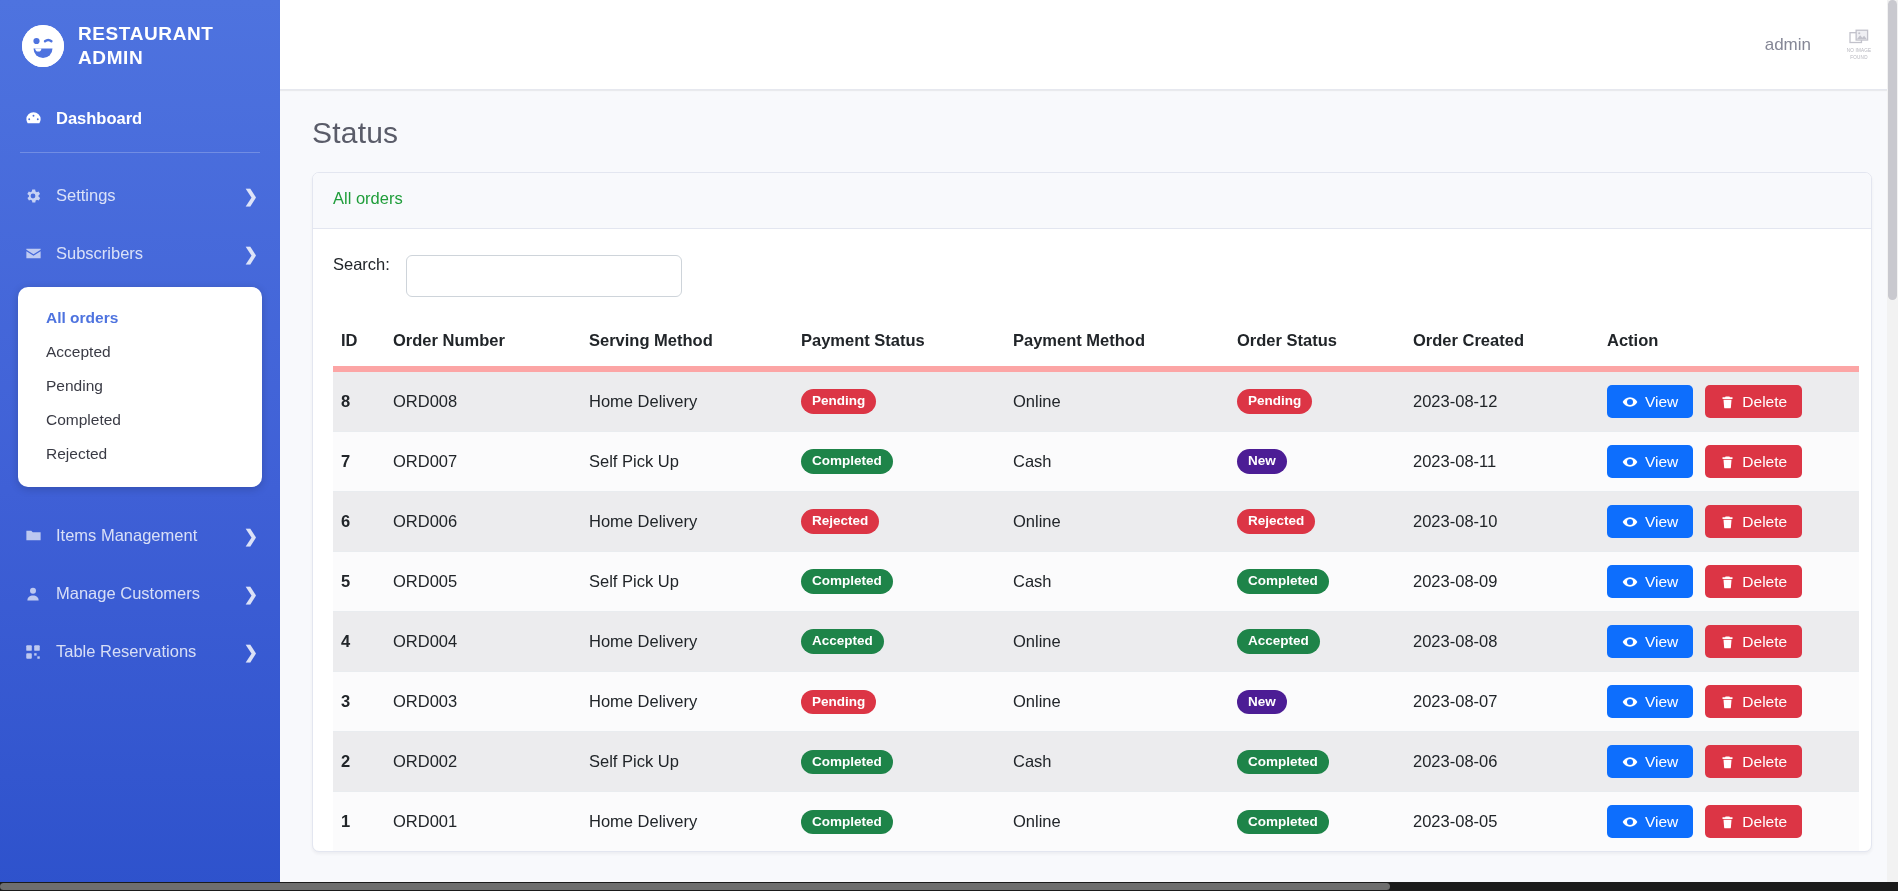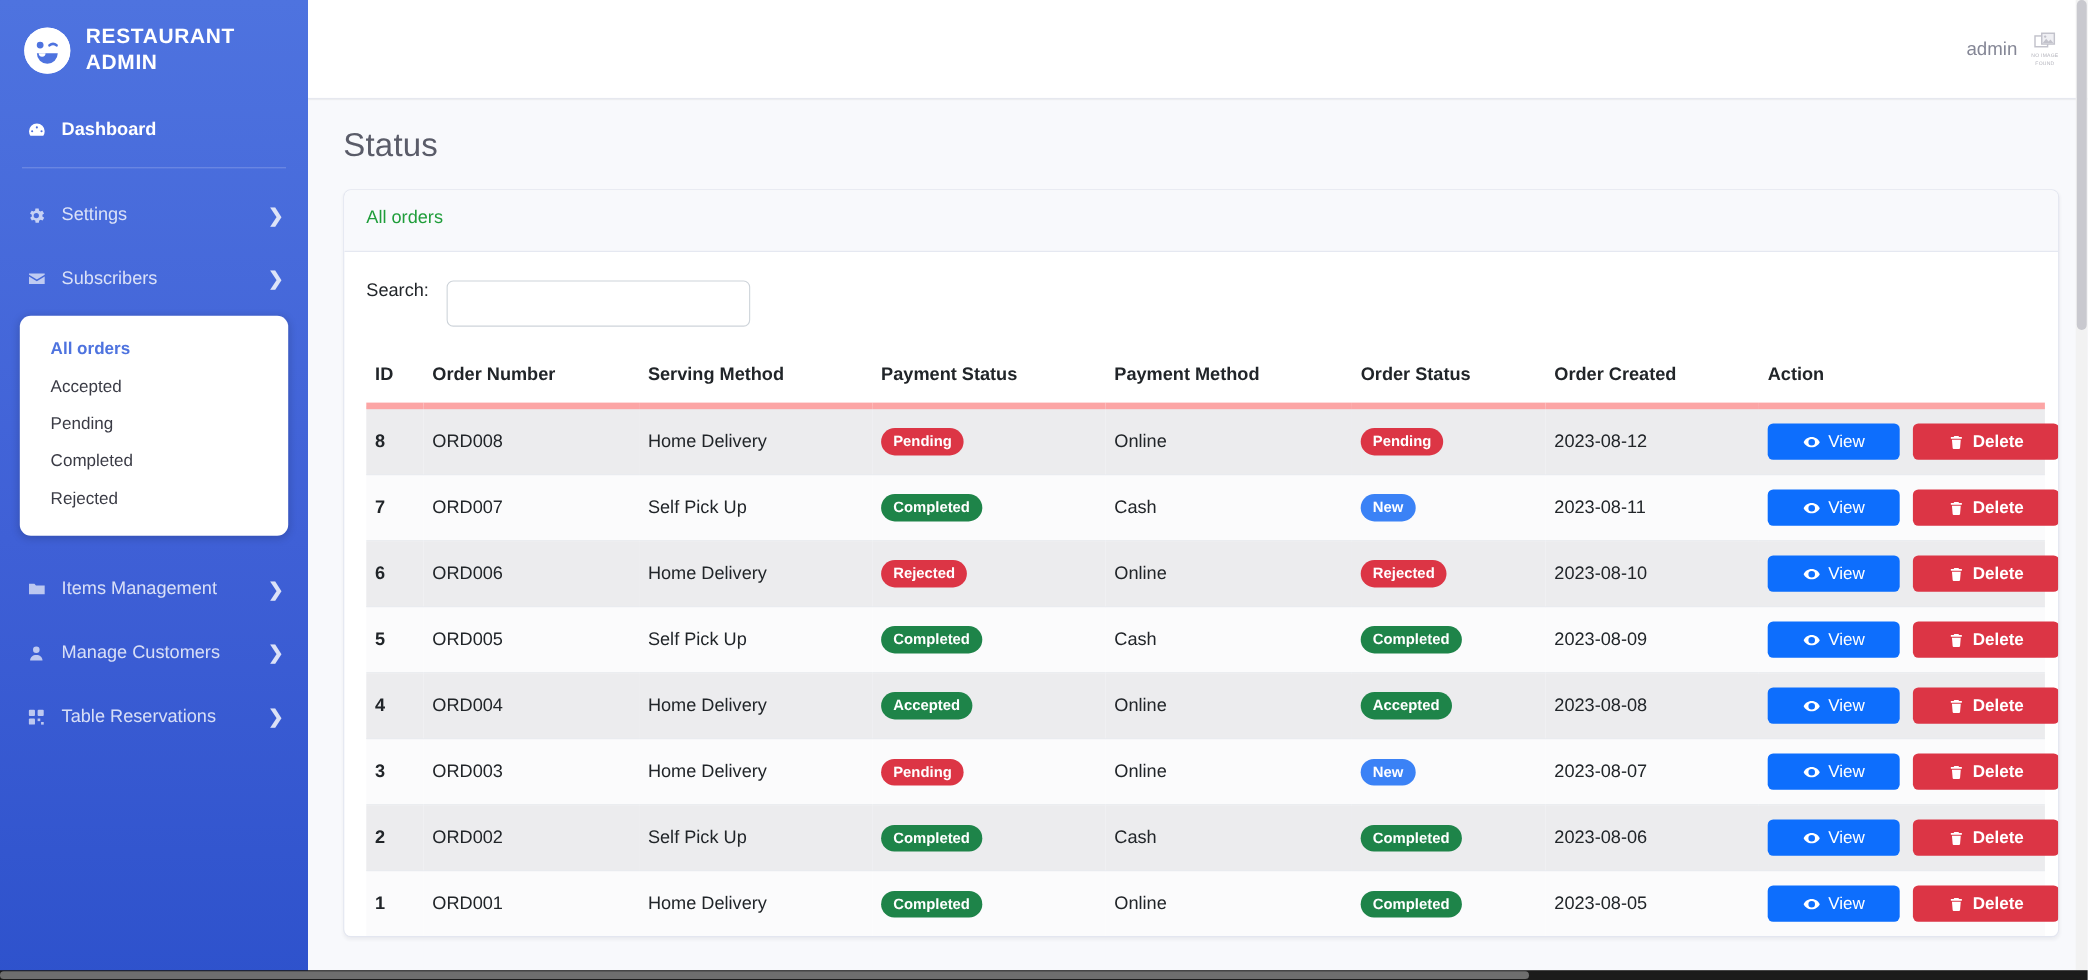--- a/index.html
+++ b/index.html
@@ -77,21 +77,21 @@
   .main {
     flex: 1; height: 891px; display: flex; flex-direction: column;
     background: #f8f9fc; position: relative; overflow: hidden;
   }
   .topbar {
     height: 90px; min-height: 90px; background: #ffffff;
     display: flex; align-items: center; justify-content: flex-end;
     padding-right: 20px; box-shadow: 0 1px 1px rgba(0,0,0,0.06);
     border-bottom: 1px solid #e6e8ef;
   }
-  .topbar-user { display: flex; align-items: center; gap: 6px; }
+  .topbar-user { display: flex; align-items: center; gap: 29px; }
   .topbar-username { color: #858796; font-size: 17px; }
   .avatar-broken {
     width: 38px; height: 42px; position: relative;
     display: flex; flex-direction: column;
     align-items: center; justify-content: center; gap: 1px;
   }
   .avatar-broken .noimg-text {
     font-size: 4.6px; color: #b5b5bd; text-align: center;
     line-height: 1.25; letter-spacing: 0.2px;
   }
@@ -149,32 +149,32 @@
   .w-created { width: 194px; }
   .w-action  { width: 260px; }
 
   .badge {
     display: inline-block; padding: 5px 11px 6px 11px;
     border-radius: 30px; color: #ffffff;
     font-size: 13.5px; font-weight: bold; line-height: 1;
   }
   .badge-danger  { background: #dc3545; }
   .badge-success { background: #1e8449; }
-  .badge-warning { background: #3b82f6; }
+  .badge-warning { background: #4c1d95; }
 
   .action-cell { display: flex; gap: 12px; align-items: center; }
   .btn {
     display: inline-flex; align-items: center; gap: 7px;
     border: none; border-radius: 5px; cursor: pointer;
     color: #ffffff; font-size: 15.5px;
     font-family: "Liberation Sans", sans-serif;
-    padding: 8px 32px; line-height: 1.1;
+    padding: 8px 15px; line-height: 1.1;
   }
   .btn-view   { background: #0d6efd; }
-  .btn-delete { background: #dc3545; font-weight: bold; }
+  .btn-delete { background: #dc3545; }
   .btn svg { display: block; }
 
   
   .bottom-strip {
     position: absolute; left: 0; bottom: 0; width: 1898px; height: 9px;
     background: #1b1b1b; z-index: 40;
   }
   .bottom-strip .thumb {
     position: absolute; left: 0; top: 1px; height: 7px;
     width: 1390px; background: #6e6e6e; border-radius: 4px;

